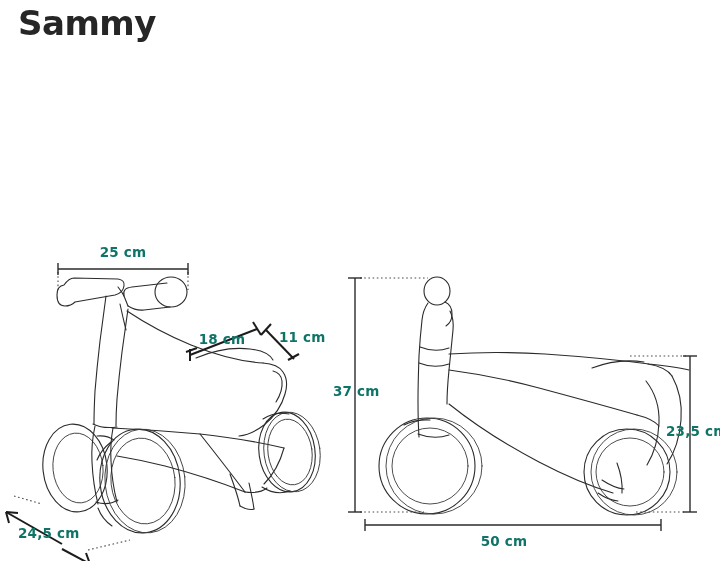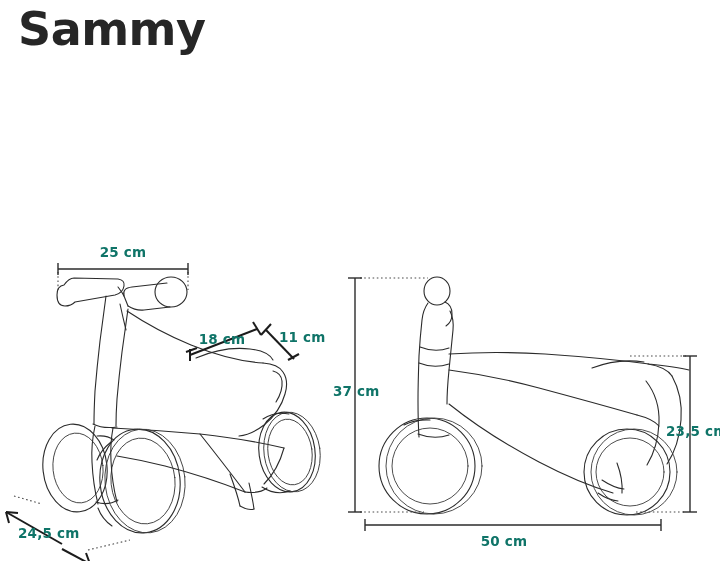--- a/index.html
+++ b/index.html
@@ -12,21 +12,21 @@
     width: 720px;
     height: 561px;
     position: relative;
     overflow: hidden;
     font-family: "DejaVu Sans", "Liberation Sans", sans-serif;
   }
   #product-title {
     position: absolute;
     left: 18px;
     top: 6px;
-    font-size: 46px;
+    font-size: 34px;
     font-weight: bold;
     letter-spacing: -0.5px;
     color: #262626;
     font-family: "DejaVu Sans", "Liberation Sans", sans-serif;
     line-height: 1;
     margin: 0;
     user-select: none;
   }
   #drawing-area {
     position: absolute;

